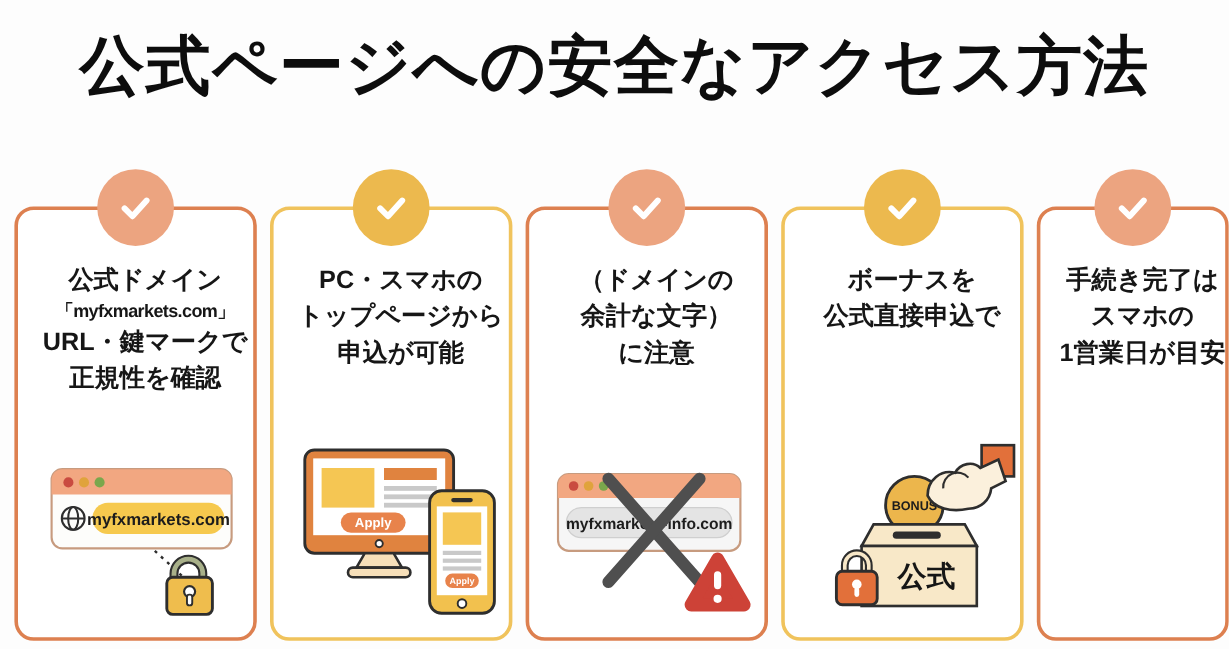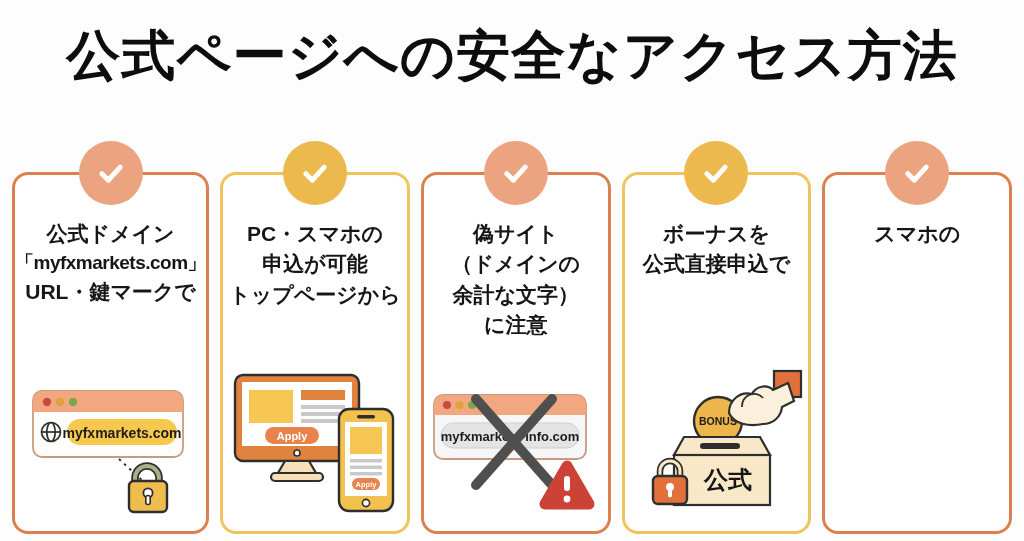--- a/index.html
+++ b/index.html
@@ -26,20 +26,21 @@
   }
   .card{
     flex:1;
     height:356px;
     background:#ffffff;
     border-radius:16px;
     position:relative;
     display:flex;
     flex-direction:column;
     align-items:center;
+    padding-left:16px;
   }
   .card.border-orange{border:3.5px solid #dd8050;}
   .card.border-yellow{border:3.5px solid #f0c35c;justify-content:center;}
   .check{
     position:absolute;
     top:-34px;left:50%;transform:translateX(-50%);
     width:64px;height:64px;border-radius:50%;
     display:flex;align-items:center;justify-content:center;
   }
   .check.salmon{background:#eca480;}
@@ -47,21 +48,21 @@
   .check svg{width:42px;height:42px;display:block;}
   .card-text{
     margin-top:44px;
     text-align:center;
     font-weight:bold;
     font-size:21px;
     line-height:1.44;
     color:#161616;
   }
   .line{white-space:nowrap;}
-  .line.latin{font-size:19px;letter-spacing:-0.5px;}
+  .line.latin{font-size:15px;letter-spacing:-0.5px;}
   .illus{margin-top:auto;margin-bottom:12px;}
   .illus svg{display:block;}
   text{font-family:"Liberation Sans","DejaVu Sans",sans-serif;}
 </style>
 </head>
 <body>
 
 <h1 class="title">公式ページへの安全なアクセス方法</h1>
 
 <div class="cards">
@@ -69,20 +70,21 @@
   <section class="card border-orange">
     <div class="check salmon">
       <svg viewBox="0 0 64 64">
           <path d="M18 33 L28 43 L46 23" fill="none" stroke="#ffffff" stroke-width="7.5" stroke-linecap="round" stroke-linejoin="round"></path>
         </svg>
     </div>
     <div class="card-text">
       <div class="line">公式ドメイン</div>
       <div class="line latin">「myfxmarkets.com」</div>
       <div class="line">URL・鍵マークで</div>
+      <div class="line">正規性を確認</div>
     </div>
     <div class="illus">
       <svg viewBox="0 0 180 150" width="180" height="150">
         <g>
           <rect x="12" y="22" width="150" height="66" rx="9" fill="#fdfdfb" stroke="#c79b7f" stroke-width="1.8"></rect>
           <path d="M21,22 h132 a9,9 0 0 1 9,9 v12 h-150 v-12 a9,9 0 0 1 9,-9 z" fill="#f2a781"></path>
           <g>
             <circle cx="26" cy="33" r="4.2" fill="#c94b40"></circle>
             <circle cx="39" cy="33" r="4.2" fill="#e0a33c"></circle>
             <circle cx="52" cy="33" r="4.2" fill="#7aa74c"></circle>
@@ -110,22 +112,22 @@
   </section>
 
   <section class="card border-yellow">
     <div class="check gold">
       <svg viewBox="0 0 64 64">
           <path d="M18 33 L28 43 L46 23" fill="none" stroke="#ffffff" stroke-width="7.5" stroke-linecap="round" stroke-linejoin="round"></path>
         </svg>
     </div>
     <div class="card-text">
       <div class="line">PC・スマホの</div>
+      <div class="line">トップページから</div>
       <div class="line">申込が可能</div>
-      <div class="line">トップページから</div>
     </div>
     <div class="illus">
       <svg viewBox="0 0 180 150" width="180" height="150">
         <g>
           <rect x="10" y="6" width="124" height="86" rx="8" fill="#e0833f" stroke="#2e2e2e" stroke-width="2.4"></rect>
           <rect x="17" y="13" width="110" height="64" fill="#ffffff"></rect>
           <rect x="24" y="21" width="44" height="33" fill="#f5c653"></rect>
           <rect x="76" y="21" width="44" height="10" fill="#e0833f"></rect>
           <rect x="76" y="36" width="44" height="4" fill="#c9c9c9"></rect>
           <rect x="76" y="43" width="44" height="4" fill="#c9c9c9"></rect>
@@ -156,21 +158,20 @@
     </div>
   </section>
 
   <section class="card border-orange">
     <div class="check salmon">
       <svg viewBox="0 0 64 64">
           <path d="M18 33 L28 43 L46 23" fill="none" stroke="#ffffff" stroke-width="7.5" stroke-linecap="round" stroke-linejoin="round"></path>
         </svg>
     </div>
     <div class="card-text">
-      <div class="line">偽サイト</div>
       <div class="line">（ドメインの</div>
       <div class="line">余計な文字）</div>
       <div class="line">に注意</div>
     </div>
     <div class="illus">
       <svg viewBox="0 0 180 150" width="180" height="150">
         <g>
           <rect x="8" y="26" width="152" height="64" rx="9" fill="#f6f6f6" stroke="#c79b7f" stroke-width="1.8"></rect>
           <path d="M17,26 h134 a9,9 0 0 1 9,9 v11 h-152 v-11 a9,9 0 0 1 9,-9 z" fill="#f2a781"></path>
           <g>
@@ -234,17 +235,19 @@
     </div>
   </section>
 
   <section class="card border-orange">
     <div class="check salmon">
       <svg viewBox="0 0 64 64">
           <path d="M18 33 L28 43 L46 23" fill="none" stroke="#ffffff" stroke-width="7.5" stroke-linecap="round" stroke-linejoin="round"></path>
         </svg>
     </div>
     <div class="card-text">
+      <div class="line">手続き完了は</div>
       <div class="line">スマホの</div>
+      <div class="line">1営業日が目安</div>
     </div>
   </section>
 
 </div>
 
 </body></html>

